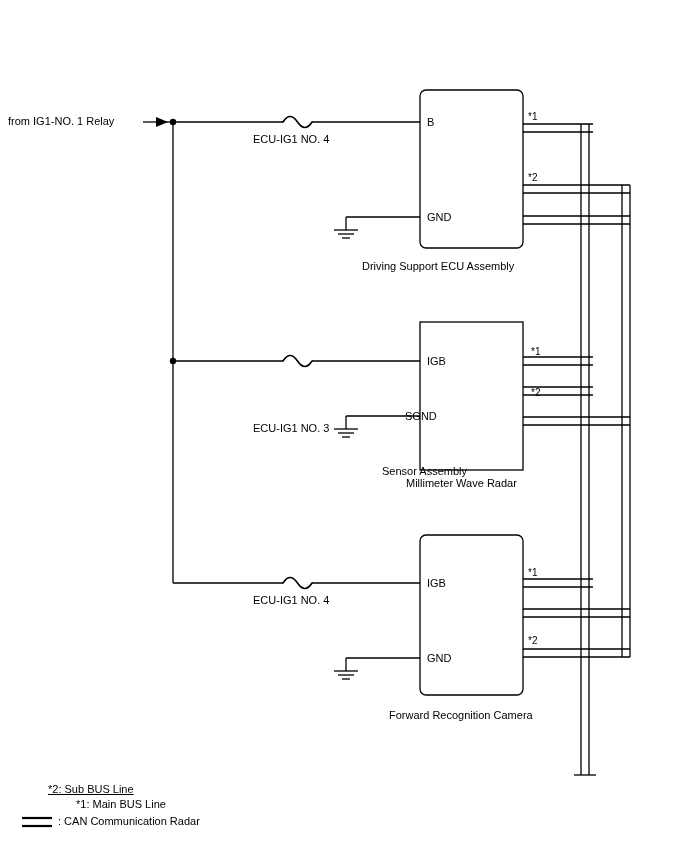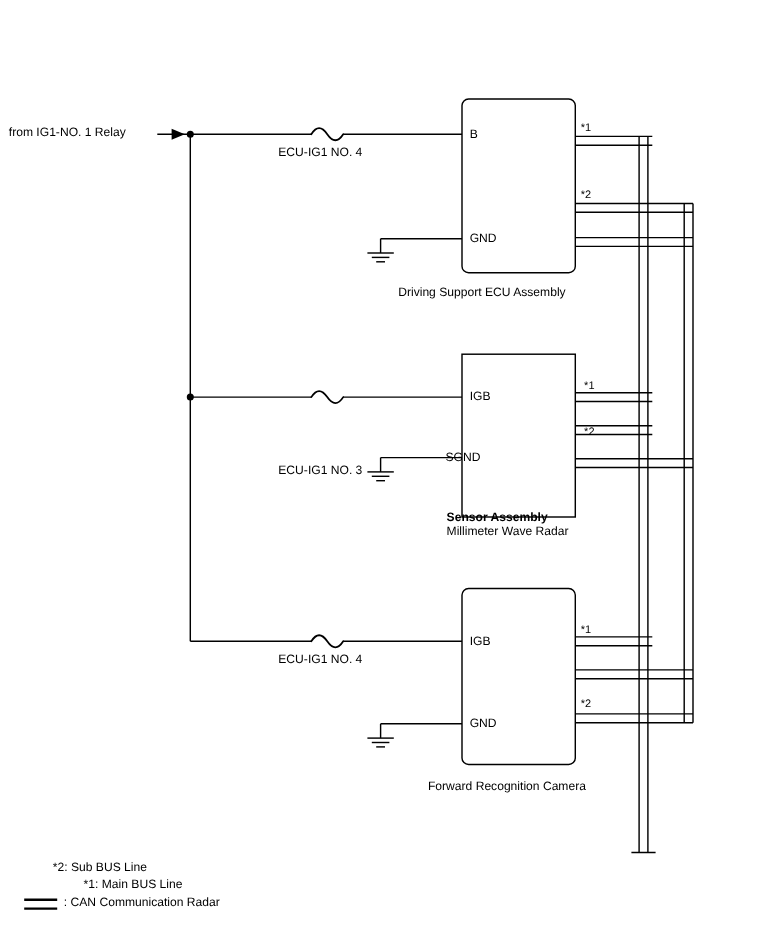--- a/index.html
+++ b/index.html
@@ -158,25 +158,25 @@
   <div class="lbl lbl-pin" style="left:427px; top:211px;">GND</div>
   <div class="lbl lbl-sm" style="left:528px; top:110px;">*1</div>
   <div class="lbl lbl-sm" style="left:528px; top:171px;">*2</div>
   <div class="lbl" style="left:362px; top:260px;">Driving Support ECU Assembly</div>
 
   <div class="lbl lbl-pin" style="left:427px; top:355px;">IGB</div>
   <div class="lbl lbl-pin" style="left:405px; top:410px;">SGND</div>
   <div class="lbl lbl-sm" style="left:531px; top:345px;">*1</div>
   <div class="lbl lbl-sm" style="left:531px; top:386px;">*2</div>
   <div class="lbl" style="left:406px; top:452px;margin-top:25px;">Millimeter Wave Radar</div>
-  <div class="lbl" style="left:406px; top:465px;font-weight:bold;">Sensor Assembly</div>
+  <div class="lbl" style="left:382px; top:465px;">Sensor Assembly</div>
 
   <div class="lbl lbl-pin" style="left:427px; top:577px;">IGB</div>
   <div class="lbl lbl-pin" style="left:427px; top:652px;">GND</div>
   <div class="lbl lbl-sm" style="left:528px; top:566px;">*1</div>
   <div class="lbl lbl-sm" style="left:528px; top:634px;">*2</div>
   <div class="lbl" style="left:389px; top:709px;">Forward Recognition Camera</div>
 
   <div class="lbl lbl-note" style="left:48px; top:798px;margin-left:28px;">*1: Main BUS Line</div>
-  <div class="lbl lbl-note" style="left:48px; top:783px;">*2: Sub BUS Line</div>
+  <div class="lbl lbl-note" style="left:48px; top:783px;text-decoration:underline;">*2: Sub BUS Line</div>
   <div class="lbl lbl-note" style="left:58px; top:815px;">: CAN Communication Radar</div>
 
 </div>
 
 </body></html>

